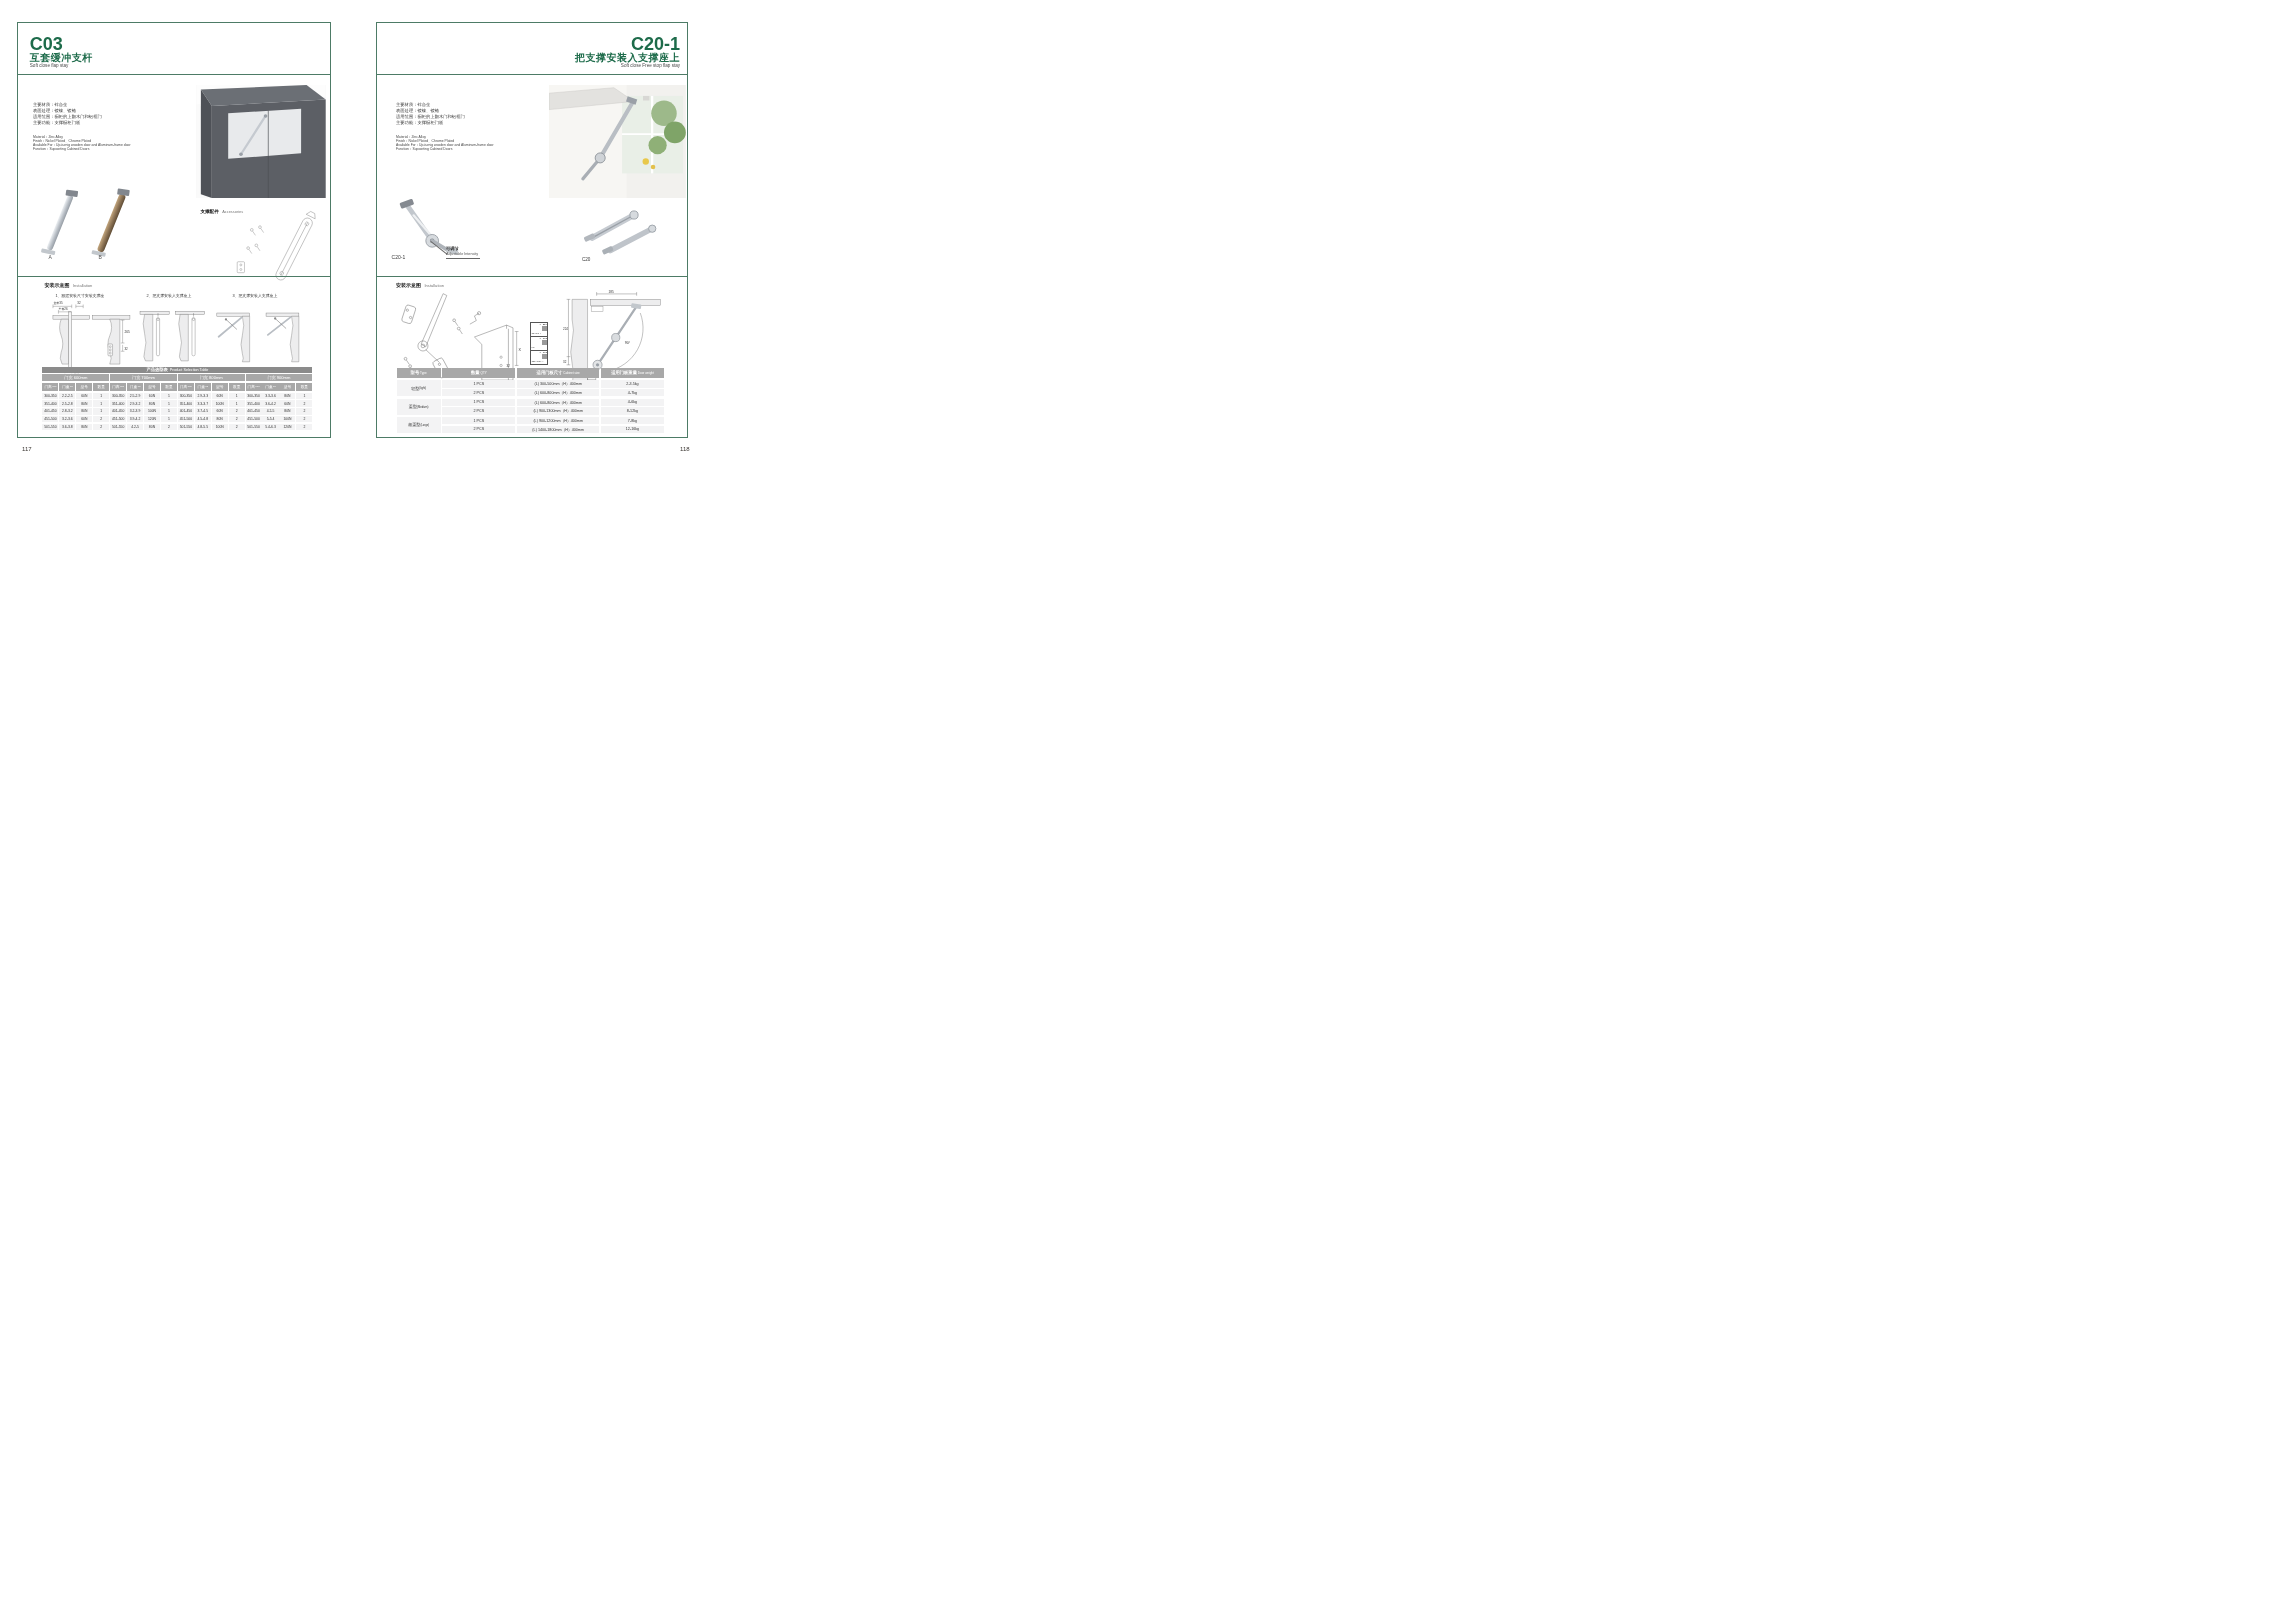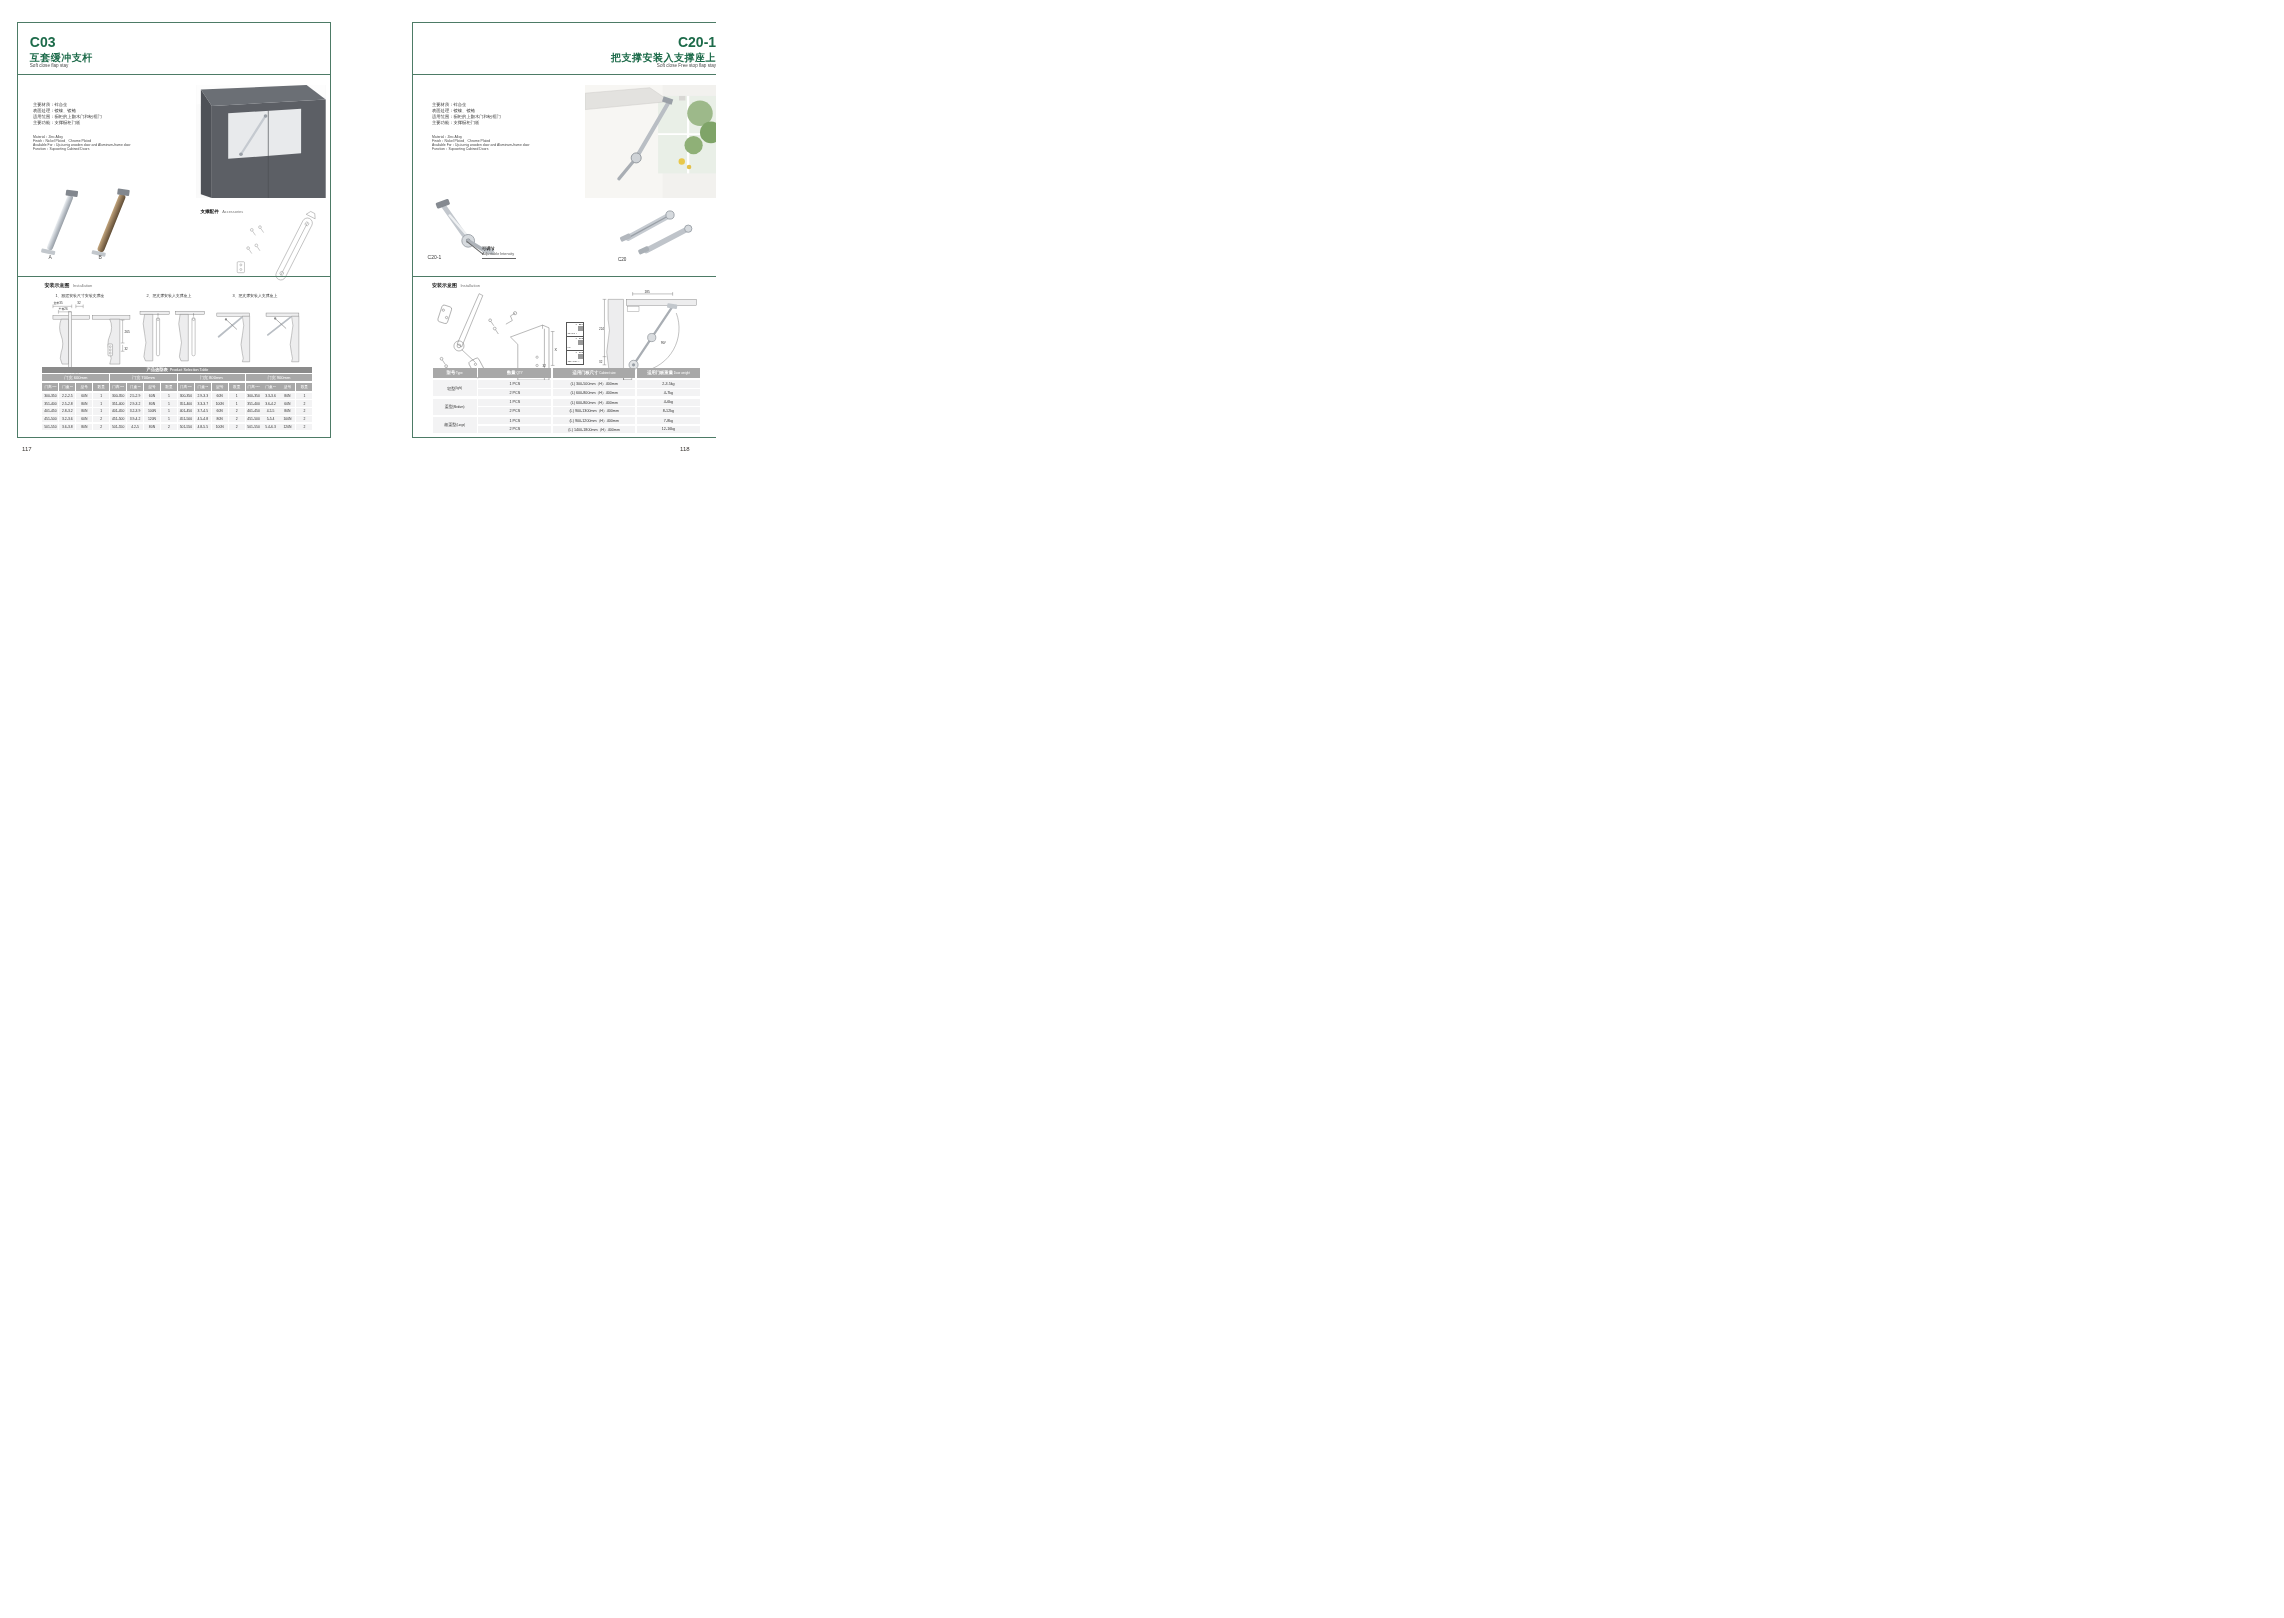--- a/index.html
+++ b/index.html
@@ -1,25 +1,25 @@
 <!DOCTYPE html>
 <html style="font-size:7.3px"><head>
 <meta charset="utf-8">
 <style>
   html,body{margin:0;padding:0;background:#fff;}
   .canvas{position:relative;width:716px;height:467px;background:#fff;overflow:hidden;
           font-family:"Liberation Sans",sans-serif;color:#333;}
   .page{position:absolute;top:21.5px;height:414px;border:0.5px solid #4d7b66;background:#fff;}
   .page.left{left:17.4px;width:312px;}
-  .page.right{left:376px;width:310px;margin-left:36px;}
+  .page.right{left:376px;width:310px;}
   .rule{position:absolute;left:0;right:0;border-top:0.5px solid #4d7b66;}
   .rule-hdr{top:51px;} .rule-sec{top:253px;}
 
   
-  .code{position:absolute;font-size:14px;font-weight:bold;color:#1d6b4a;line-height:1;}
+  .code{position:absolute;font-size:18px;font-weight:bold;color:#1d6b4a;line-height:1;}
   .title-cn{position:absolute;font-size:10px;font-weight:bold;color:#1d6b4a;letter-spacing:0.5px;}
   .title-en{position:absolute;font-size:4.6px;color:#4a4a4a;}
   .page.left .code{left:11.4px;top:12.8px;}
   .page.left .title-cn{left:11.4px;top:28px;}
   .page.left .title-en{left:11.4px;top:40px;}
   .page.right .code{right:6.9px;top:12.8px;text-align:right;}
   .page.right .title-cn{right:6.9px;top:28px;text-align:right;}
   .page.right .title-en{right:6.9px;top:40px;text-align:right;}
 
   

